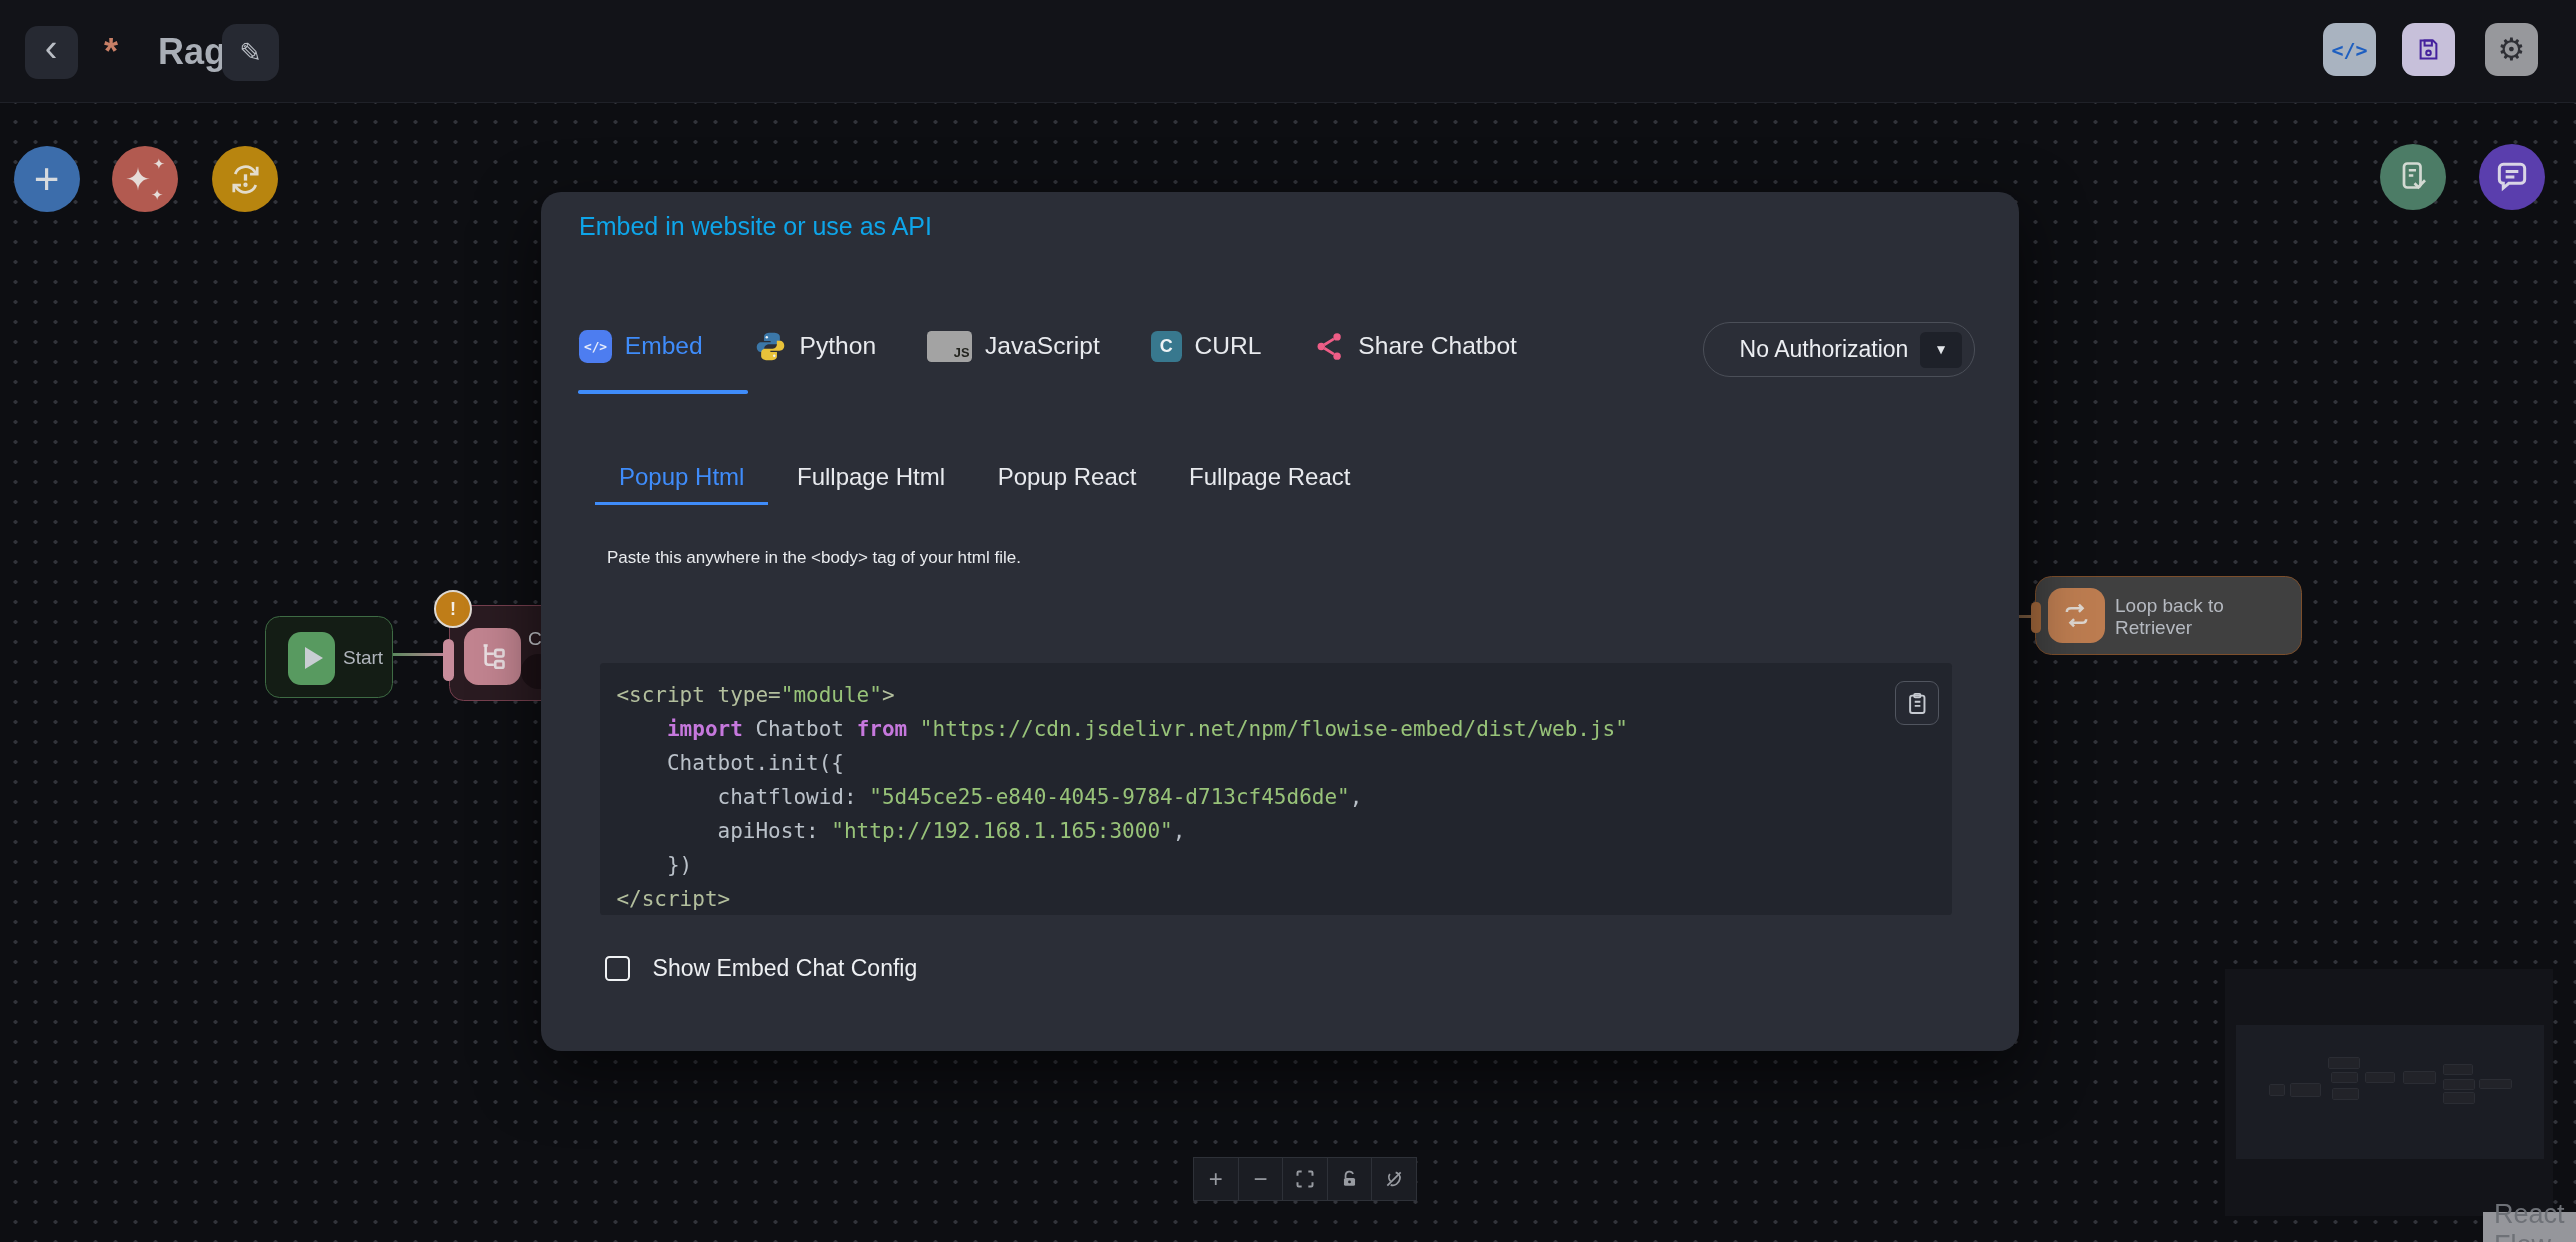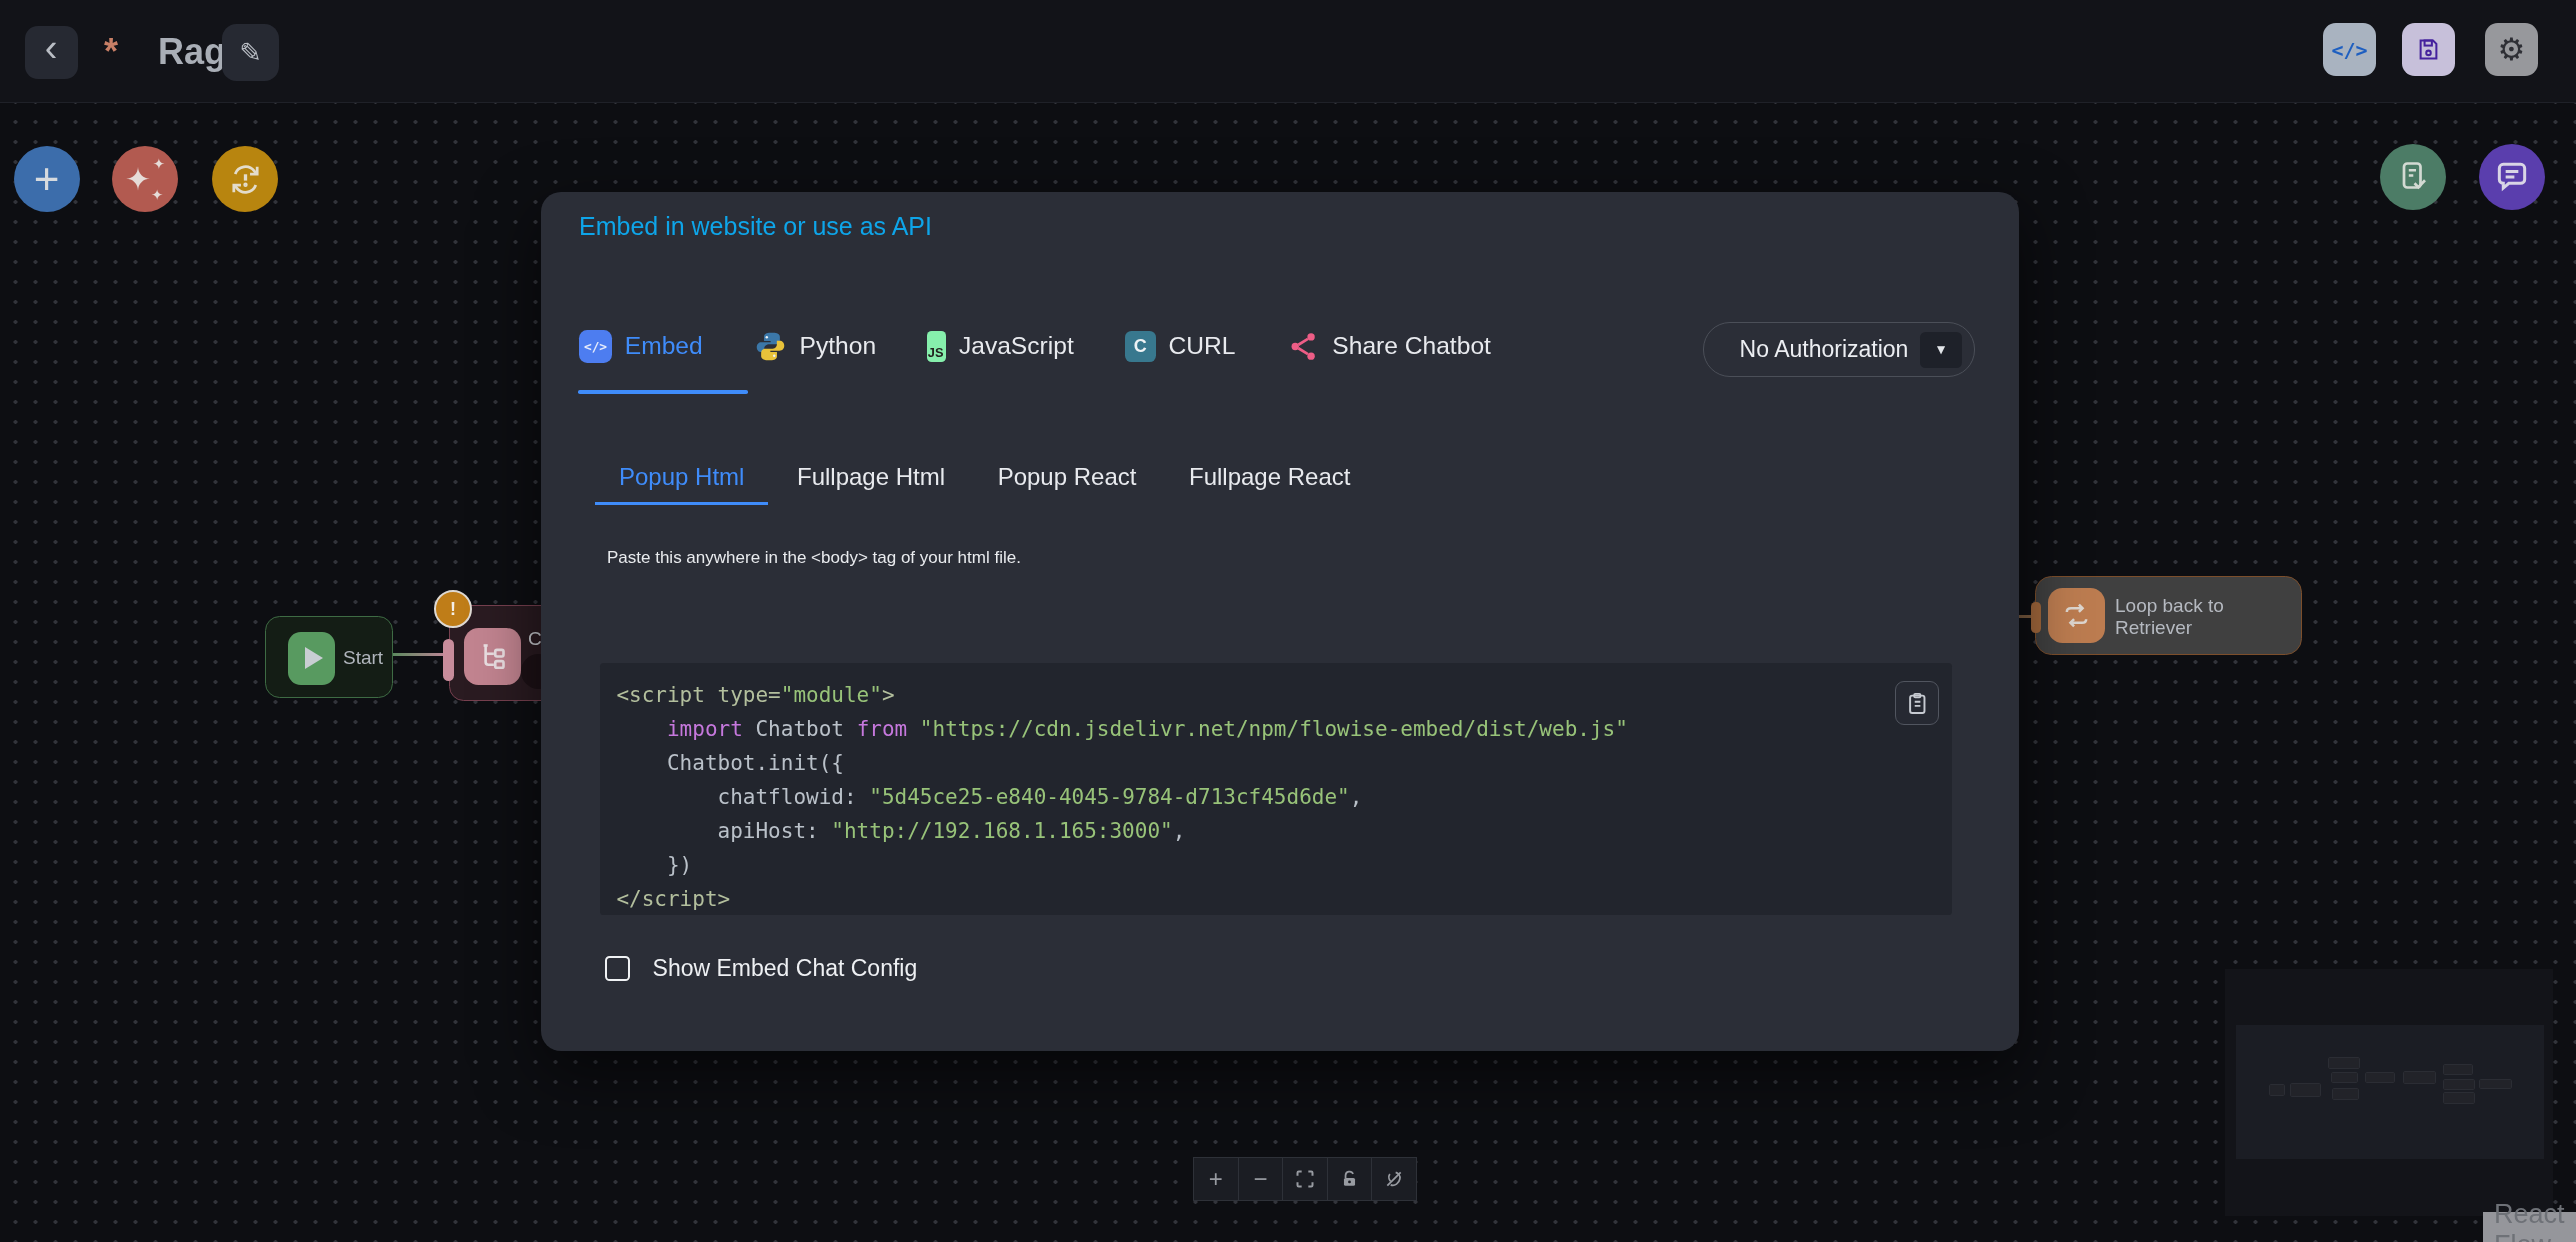--- a/index.html
+++ b/index.html
@@ -81,37 +81,37 @@
     position:absolute; left:541px; top:192px; width:1478px; height:859px;
     background:#2b2e37; border-radius:20px; z-index:10;
     box-shadow:0 22px 64px rgba(0,0,0,.55);
   }
   .modal-title { position:absolute; left:38px; top:20px; font-size:25px; font-weight:500; color:#0ea5e9; }
   .tabs { position:absolute; left:38px; top:132px; height:44px; display:flex; align-items:center; gap:51px; }
   .tab { display:flex; align-items:center; gap:12.8px; font-size:24.6px; color:#e8eaee; cursor:pointer; }
   .tab.active { color:#3f8cfa; }
   .tab-underline { position:absolute; left:37px; top:198px; width:170px; height:3.6px; background:#3f8cfa; border-radius:1.8px; }
   .embed-ic { width:33px; height:33px; border-radius:8.2px; background:#4d7df0; color:#e7ecfb; display:flex; align-items:center; justify-content:center; font-family:"DejaVu Sans Mono",monospace; font-size:12.8px; font-weight:bold; }
-  .js-ic { width:19px; height:31px; border-radius:4.6px; background:#86efac; color:#23241f; font-size:12.8px; font-weight:bold; display:flex; align-items:flex-end; justify-content:flex-end; padding:0 2.7px 1.8px 0; }
+  .js-ic { width:45px; height:31px; border-radius:4.6px; background:#a3a3a3; color:#23241f; font-size:12.8px; font-weight:bold; display:flex; align-items:flex-end; justify-content:flex-end; padding:0 2.7px 1.8px 0; }
   .curl-ic { width:31px; height:31px; border-radius:6.4px; background:#38788e; color:#eef3f5; font-size:18px; font-weight:bold; display:flex; align-items:center; justify-content:center; }
   .share-ic { color:#ee5d86; display:flex; }
   .auth-select { position:absolute; left:1162px; top:130px; width:272px; height:55px; border:1.4px solid #4b4f58; border-radius:27px; display:flex; align-items:center; cursor:pointer; }
   .auth-value { padding-left:24px; font-size:23px; color:#eceef2; flex:1;text-align:center; }
   .auth-arrow { width:42px; height:36px; margin-right:12px; background:#1e2129; border-radius:5.5px; display:flex; align-items:center; justify-content:center; color:#e3e6ea; font-size:13.7px; }
   .subtabs { position:absolute; left:54px; top:260px; display:flex; gap:4.6px; }
   .subtab { height:53px; padding:0 24px; display:flex; align-items:center; font-size:24px; color:#e8eaee; cursor:pointer; border-bottom:3.6px solid transparent; }
   .subtab.active { color:#3f8cfa; border-bottom-color:#3f8cfa; }
   .para1 { position:absolute; left:66px; top:356px; font-size:17px; color:#e9ebee; }
   .para2 { position:absolute; left:66px; top:401px; font-size:22px; color:#e9ebee; display:flex; align-items:baseline; }
   .ver-link { color:#4f8ff7; text-decoration:underline; cursor:pointer; }
   .para2 .mono-url { font-family:"DejaVu Sans Mono",monospace; font-size:21px; }
   .codeblock { position:absolute; left:59px; top:471px; width:1352px; height:252px; background:#22252d; border-radius:3.6px; padding:14.6px 0 0 16.4px; font-family:"DejaVu Sans Mono",monospace; font-size:21px; }
   .code-line { line-height:34px; white-space:pre; }
   .seg-tag { color:#b3bf9d; }
-  .seg-kw { color:#c678dd; font-weight:normal;text-align:center; }
+  .seg-kw { color:#c678dd; font-weight:bold;text-align:center; }
   .seg-str { color:#98c379; }
   .seg-plain { color:#bac1c9; }
   .copy-btn { position:absolute; left:1354px; top:489px; width:44px; height:44px; border:1.8px solid #51555f; background:#262932; border-radius:9px; display:flex; align-items:center; justify-content:center; color:#c6cad1; cursor:pointer; }
   .embed-config-row { position:absolute; left:64px; top:763px; display:flex; align-items:center; gap:23px; }
   .checkbox { width:24.6px; height:24.6px; border:2.3px solid #f0f2f4; border-radius:4.6px; background:transparent; cursor:pointer; }
   .check-label { font-size:23px; color:#eef0f3; }
 </style>
 </head>
 <body>
 

